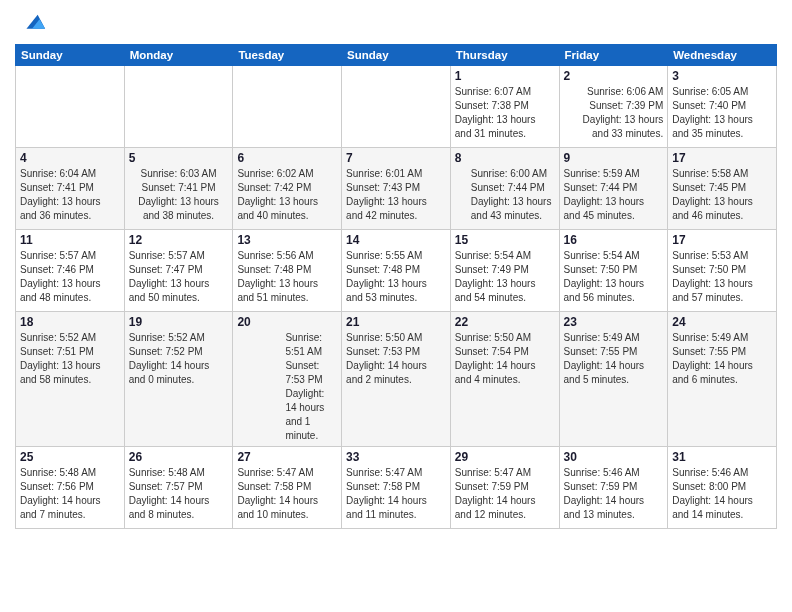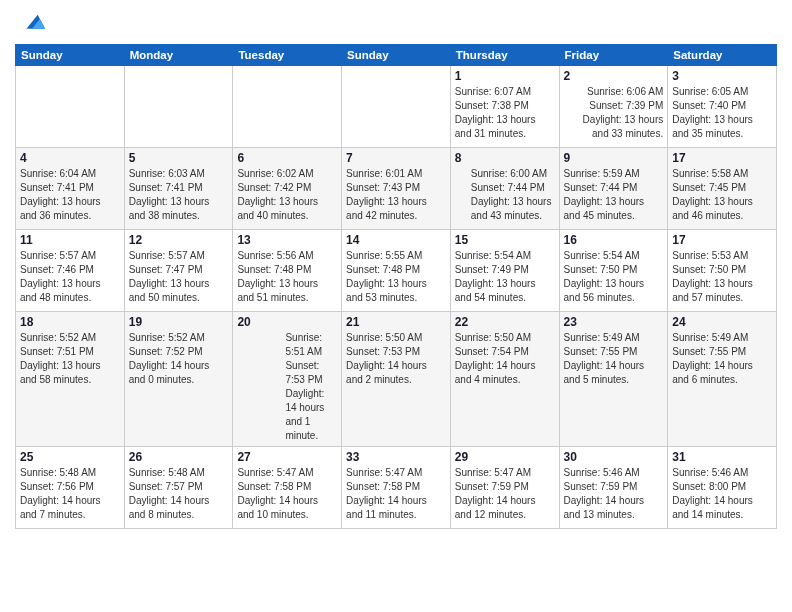--- a/index.html
+++ b/index.html
@@ -131,21 +131,21 @@
 
   <table class="calendar">
     <thead>
       <tr>
       <th>Sunday</th>
           <th>Monday</th>
           <th>Tuesday</th>
           <th>Sunday</th>
           <th>Thursday</th>
           <th>Friday</th>
-          <th>Saturday</th>
+          <th>Wednesday</th>
         </tr>
     </thead>
     <tbody id="calendar-body">
     <tr class="row-odd">
           <td class="empty"></td>
           <td class="empty"></td>
           <td class="empty"></td>
           <td class="empty"></td>
           <td>
             <span class="day-num">1</span>
@@ -172,21 +172,21 @@
         <tr class="row-even">
           <td>
             <span class="day-num">4</span>
             <div class="day-info" style="white-space: pre-line;">Sunrise: 6:04 AM
 Sunset: 7:41 PM
 Daylight: 13 hours
 and 36 minutes.</div>
           </td>
           <td>
             <span class="day-num">5</span>
-            <div class="day-info" style="white-space: pre-line;">Sunrise: 6:03 AM
+            <div class="day-info" style="white-space: pre-line; text-align: center;">Sunrise: 6:03 AM
 Sunset: 7:41 PM
 Daylight: 13 hours
 and 38 minutes.</div>
           </td>
           <td>
             <span class="day-num">6</span>
             <div class="day-info" style="white-space: pre-line;">Sunrise: 6:02 AM
 Sunset: 7:42 PM
 Daylight: 13 hours
 and 40 minutes.</div>

